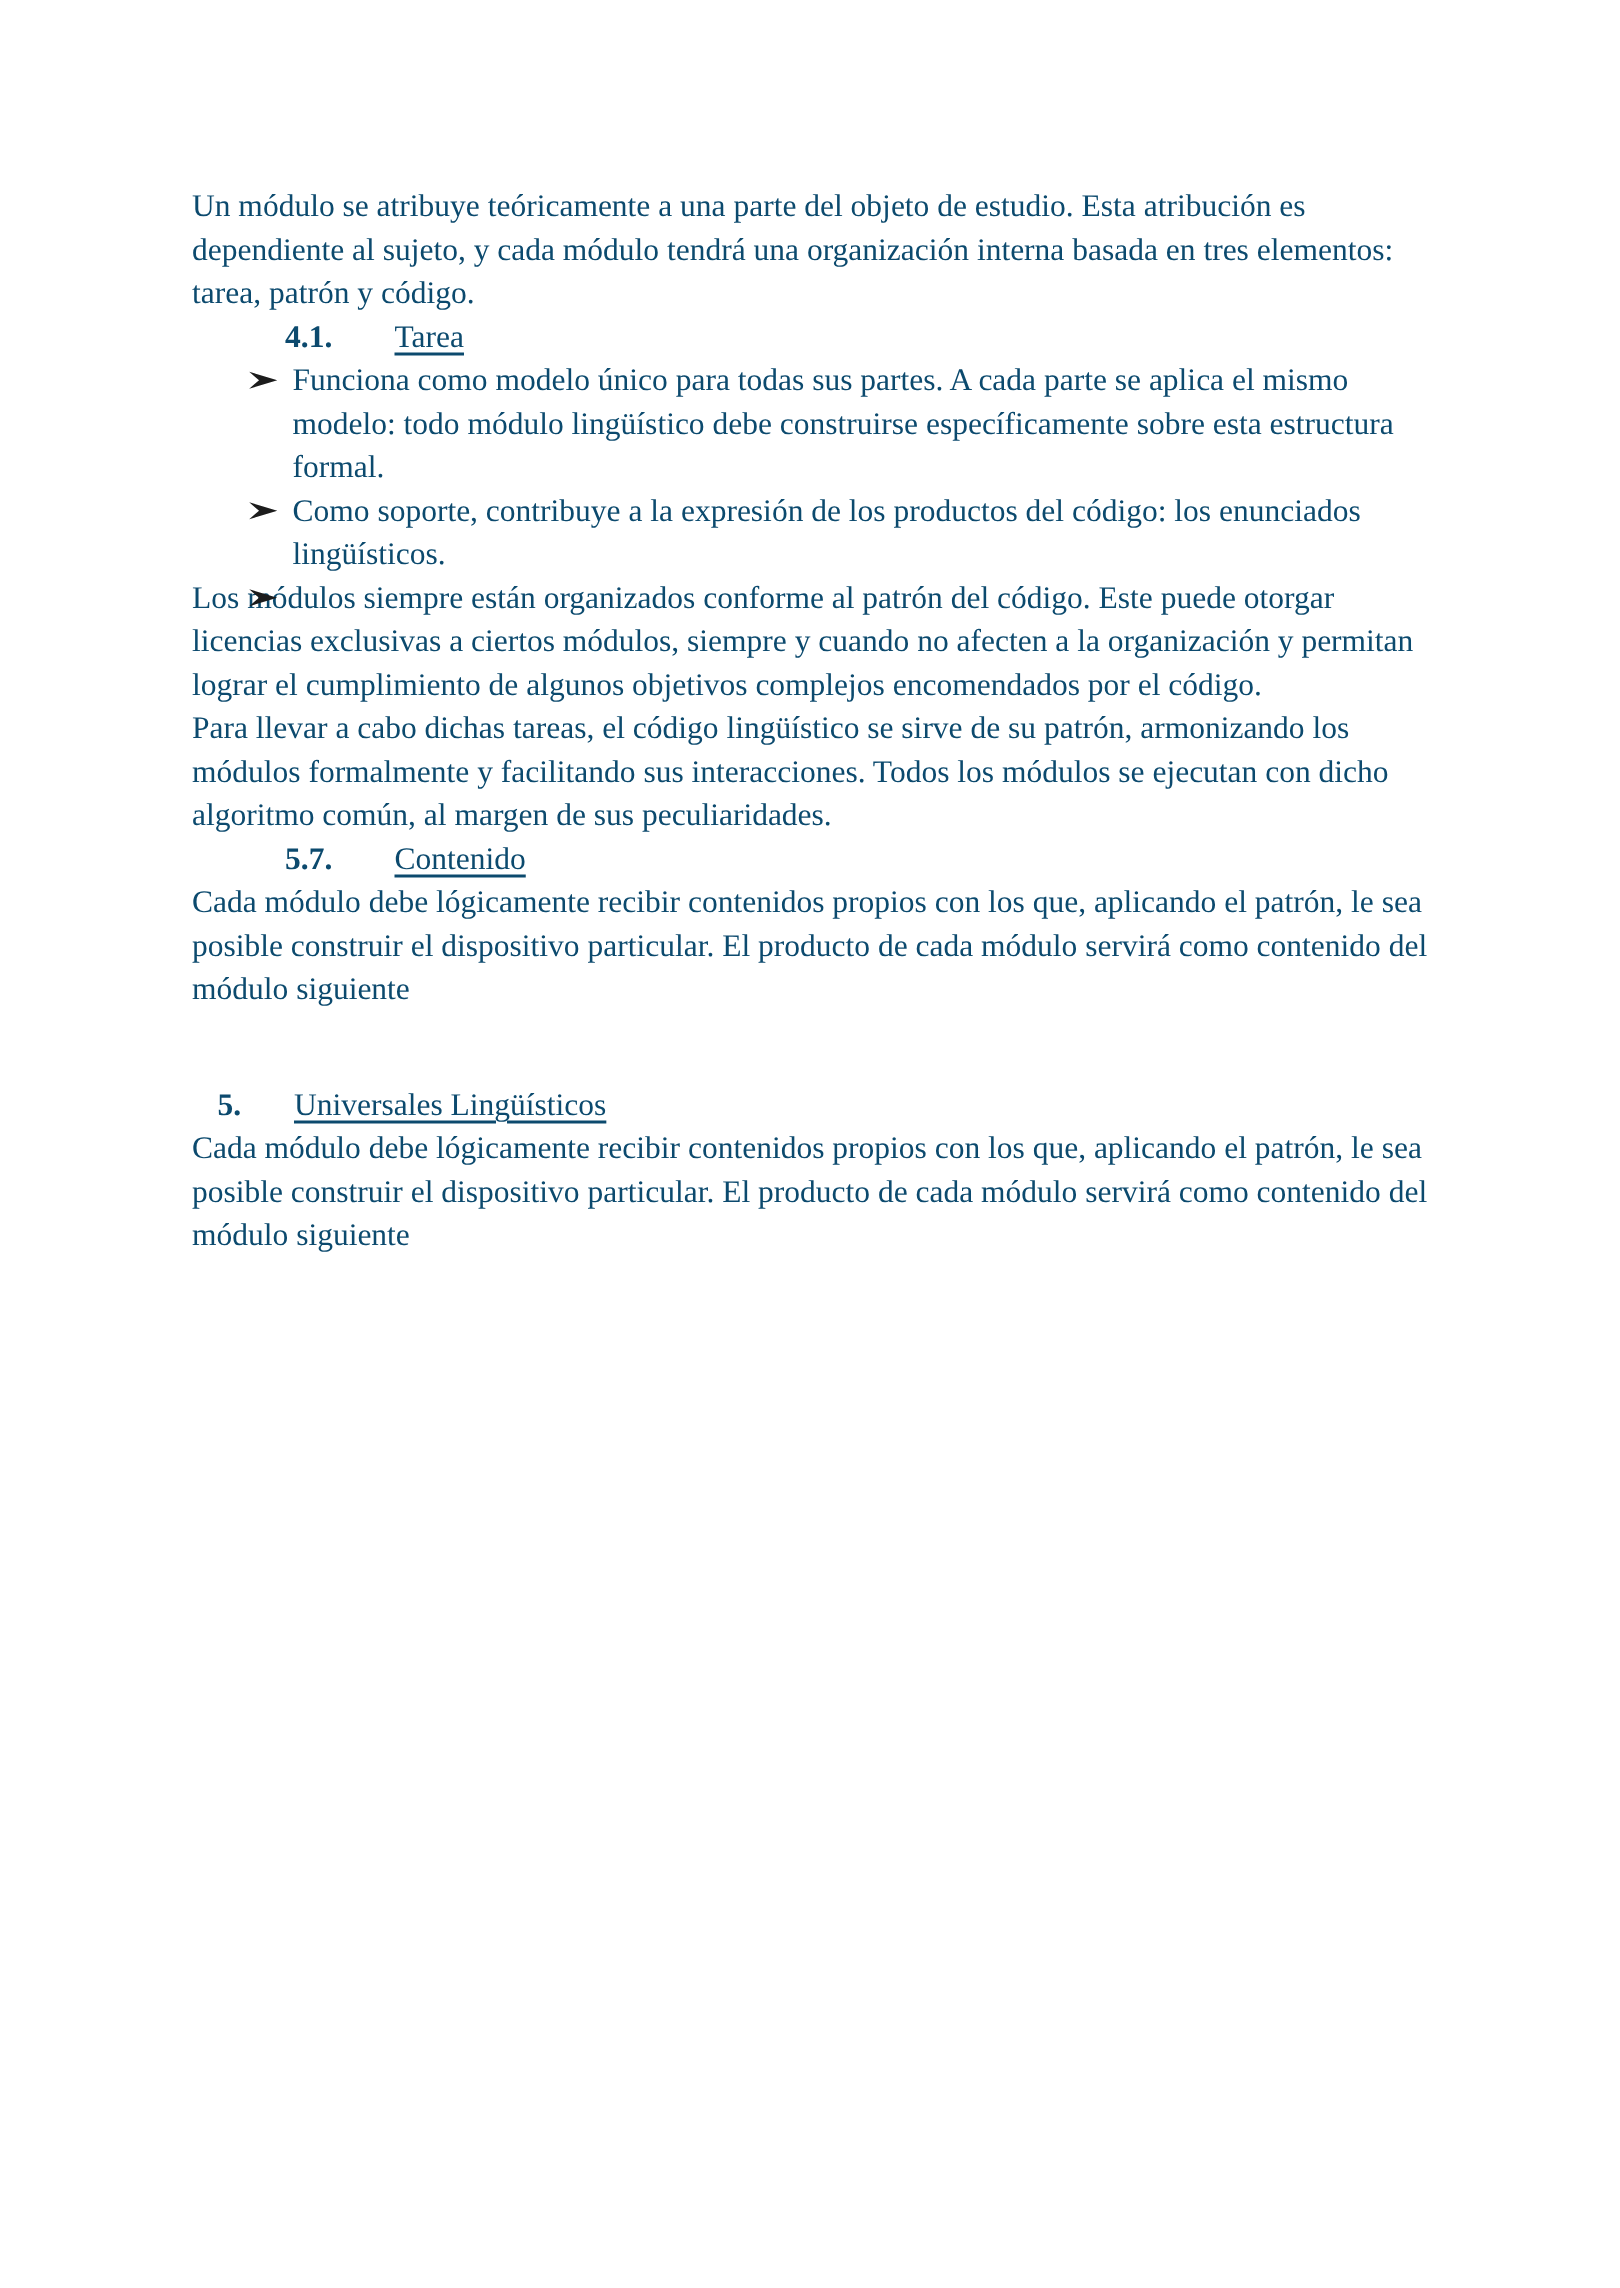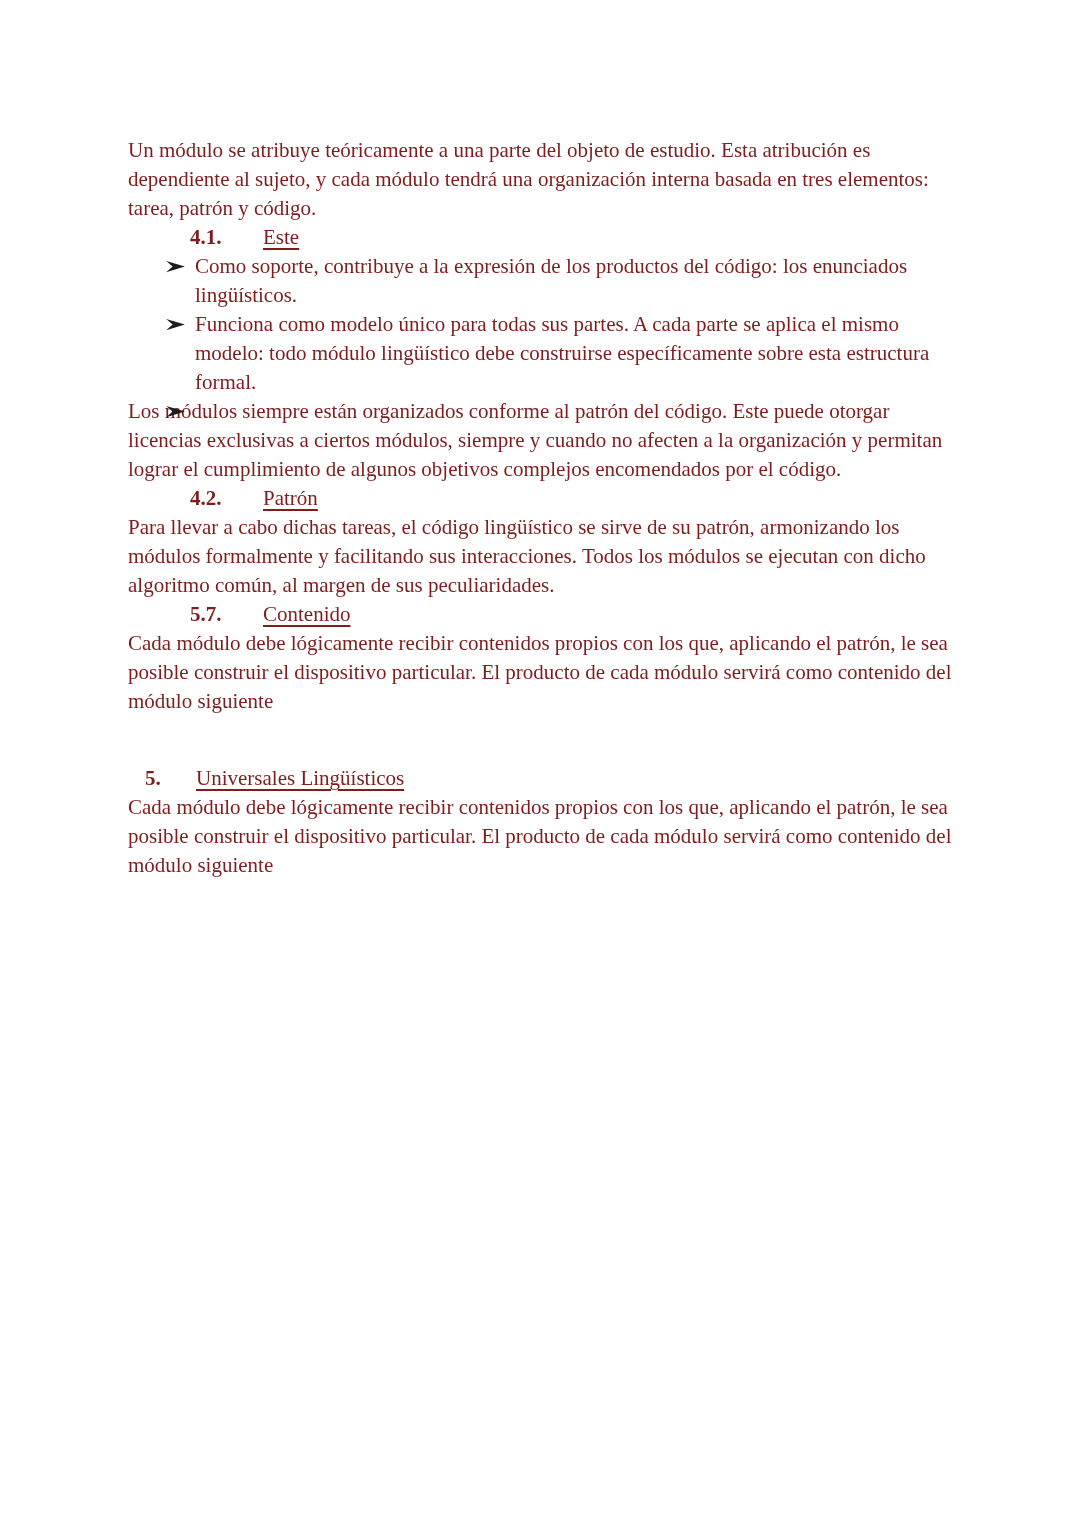--- a/index.html
+++ b/index.html
@@ -10,26 +10,26 @@
   .page {
     position: relative;
     width: 1080px;
     height: 1525px;
     background: #ffffff;
     overflow: hidden;
   }
   .content {
     position: absolute;
     left: 128px;
-    top: 136px;
+    top: 123px;
     width: 826px;
     font-family: "Liberation Serif", "DejaVu Serif", serif;
     font-size: 21px;
     line-height: 29px;
-    color: #7f1d1d;
+    color: #0c4a6e;
     text-align: left;
   }
   p.body-par {
     margin: 0;
   }
   .heading {
     margin: 0;
     font-size: 21px;
     line-height: 29px;
     font-weight: normal;
@@ -64,55 +64,52 @@
 </style>
 </head>
 <body>
 
 <div class="page">
   <div class="content">
 
     <p class="body-par">Un módulo se atribuye teóricamente a una parte del objeto de estudio. Esta atribución es dependiente al sujeto, y cada módulo tendrá una organización interna basada en tres elementos: tarea, patrón y código.</p>
 
     <h2 class="heading level-sub">
-      <span class="num">4.1.</span><span class="title">Este</span>
+      <span class="num">4.1.</span><span class="title">Tarea</span>
     </h2>
 
 
     <ul class="bullets">
+      <li>
+        <span class="bullet-marker">
+          <svg width="23" height="15" viewBox="0 0 24 16">
+            <path d="M2 2 L22 8 L2 14 L9 8 Z" fill="#1c1c1c"></path>
+          </svg>
+        </span>
+        <span>Funciona como modelo único para todas sus partes. A cada parte se aplica el mismo modelo: todo módulo lingüístico debe construirse específicamente sobre esta estructura formal.</span>
+      </li>
       <li>
         <span class="bullet-marker">
           <svg width="23" height="15" viewBox="0 0 24 16">
             <path d="M2 2 L22 8 L2 14 L9 8 Z" fill="#1c1c1c"></path>
           </svg>
         </span>
         <span>Como soporte, contribuye a la expresión de los productos del código: los enunciados lingüísticos.</span>
       </li>
       <li>
         <span class="bullet-marker">
           <svg width="23" height="15" viewBox="0 0 24 16">
             <path d="M2 2 L22 8 L2 14 L9 8 Z" fill="#1c1c1c"></path>
           </svg>
         </span>
-        <span>Funciona como modelo único para todas sus partes. A cada parte se aplica el mismo modelo: todo módulo lingüístico debe construirse específicamente sobre esta estructura formal.</span>
-      </li>
-      <li>
-        <span class="bullet-marker">
-          <svg width="23" height="15" viewBox="0 0 24 16">
-            <path d="M2 2 L22 8 L2 14 L9 8 Z" fill="#1c1c1c"></path>
-          </svg>
-        </span>
       </li>
     </ul>
 
     <p class="body-par">Los módulos siempre están organizados conforme al patrón del código. Este puede otorgar licencias exclusivas a ciertos módulos, siempre y cuando no afecten a la organización y permitan lograr el cumplimiento de algunos objetivos complejos encomendados por el código.</p>
 
-    <h2 class="heading level-sub">
-      <span class="num">4.2.</span><span class="title">Patrón</span>
-    </h2>
 
     <p class="body-par">Para llevar a cabo dichas tareas, el código lingüístico se sirve de su patrón, armonizando los módulos formalmente y facilitando sus interacciones. Todos los módulos se ejecutan con dicho algoritmo común, al margen de sus peculiaridades.</p>
 
     <h2 class="heading level-sub">
       <span class="num">5.7.</span><span class="title">Contenido</span>
     </h2>
 
     <p class="body-par">Cada módulo debe lógicamente recibir contenidos propios con los que, aplicando el patrón, le sea posible construir el dispositivo particular. El producto de cada módulo servirá como contenido del módulo siguiente</p>
 
     <h2 class="heading level-top">

